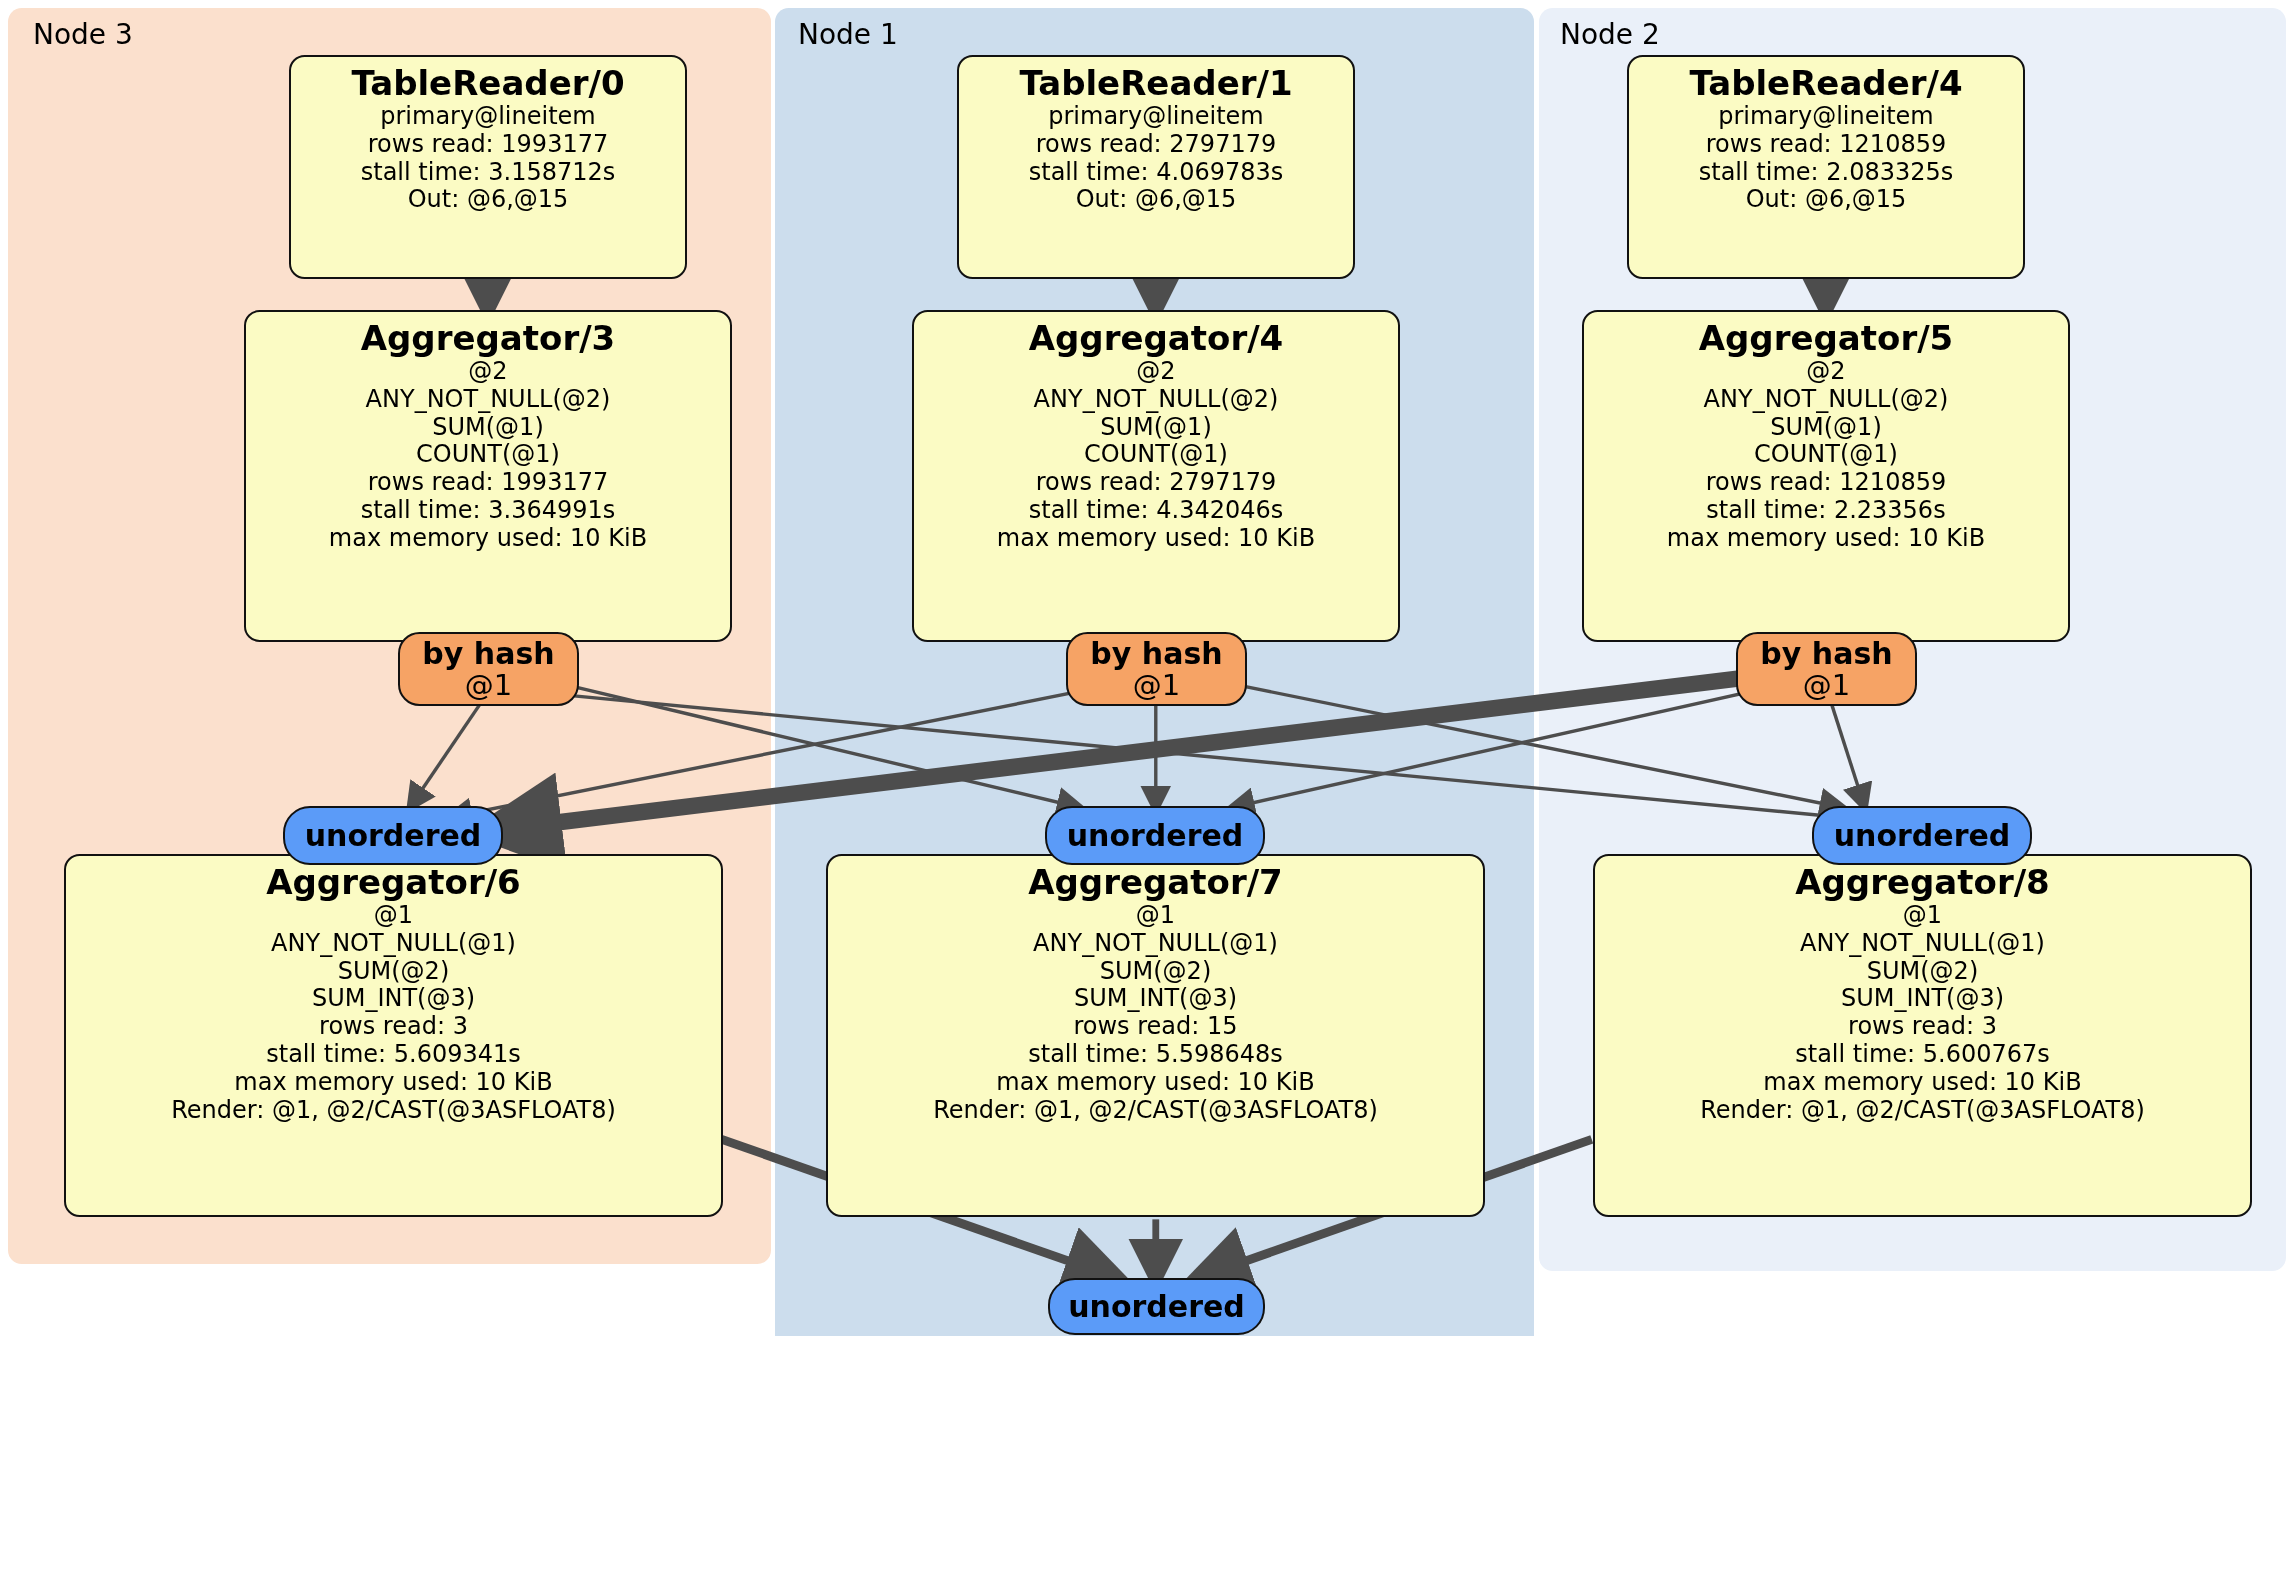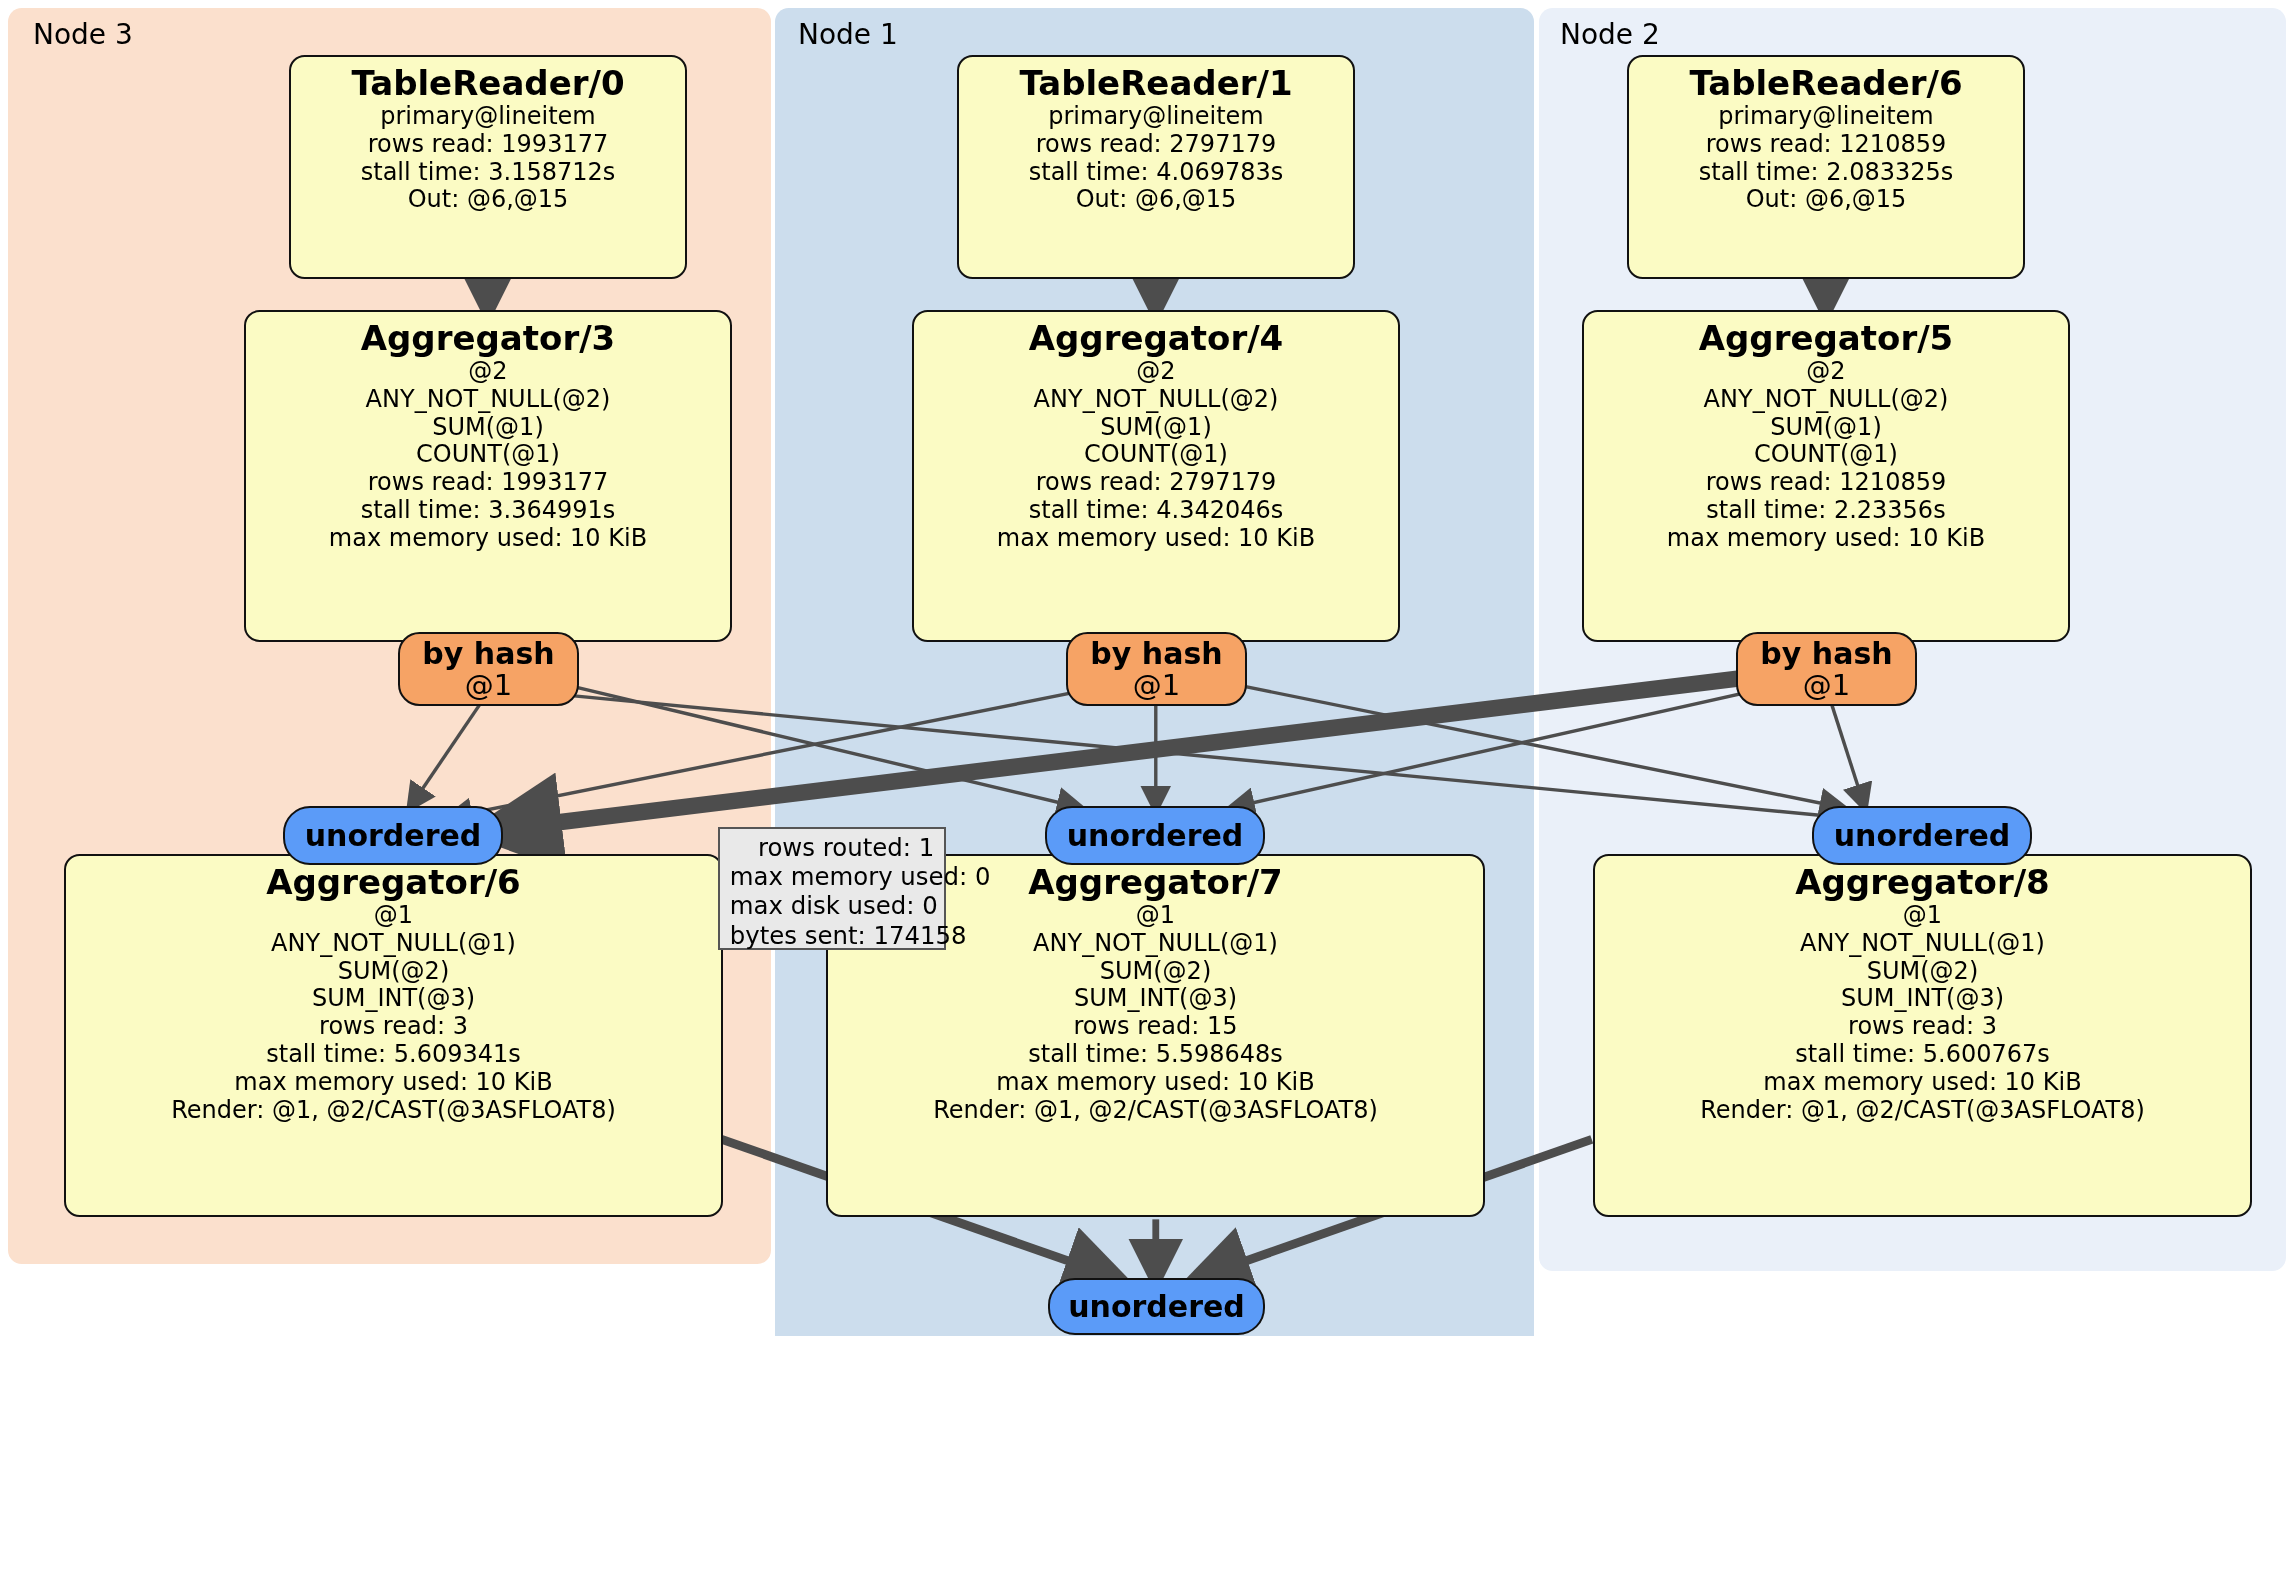--- a/index.html
+++ b/index.html
@@ -255,21 +255,21 @@
   <div class="pill unordered" style="left:1048px; top:1278px; width:217px; height:57px;">
     <div class="p-ttl">unordered</div>
   </div>
 
 
   <div class="proc compact" style="left:972px; top:1475px; width:254px; height:62px;">
     <div class="ttl">Response</div>
   </div>
 
   <div class="proc" style="left:1627px; top:55px; width:398px; height:224px;">
-    <div class="ttl">TableReader/6</div>
+    <div class="ttl">TableReader/4</div>
     <div class="ln">primary@lineitem</div>
     <div class="ln">rows read: 1210859</div>
     <div class="ln">stall time: 2.083325s</div>
     <div class="ln">Out: @6,@15</div>
   </div>
 
   <div class="proc" style="left:1582px; top:310px; width:488px; height:332px;">
     <div class="ttl">Aggregator/5</div>
     <div class="ln">@2</div>
     <div class="ln">ANY_NOT_NULL(@2)</div>
@@ -294,21 +294,15 @@
     <div class="ln">@1</div>
     <div class="ln">ANY_NOT_NULL(@1)</div>
     <div class="ln">SUM(@2)</div>
     <div class="ln">SUM_INT(@3)</div>
     <div class="ln">rows read: 3</div>
     <div class="ln">stall time: 5.600767s</div>
     <div class="ln">max memory used: 10 KiB</div>
     <div class="ln">Render: @1, @2/CAST(@3ASFLOAT8)</div>
   </div>
 
-  <div class="statbox" style="left:718px; top:827px; width:228px; height:123px;">
-    <div class="sl">rows routed: 1</div>
-    <div class="sl">max memory used: 0</div>
-    <div class="sl">max disk used: 0</div>
-    <div class="sl">bytes sent: 174158</div>
-  </div>
 
 </div>
 
 
 </body></html>

